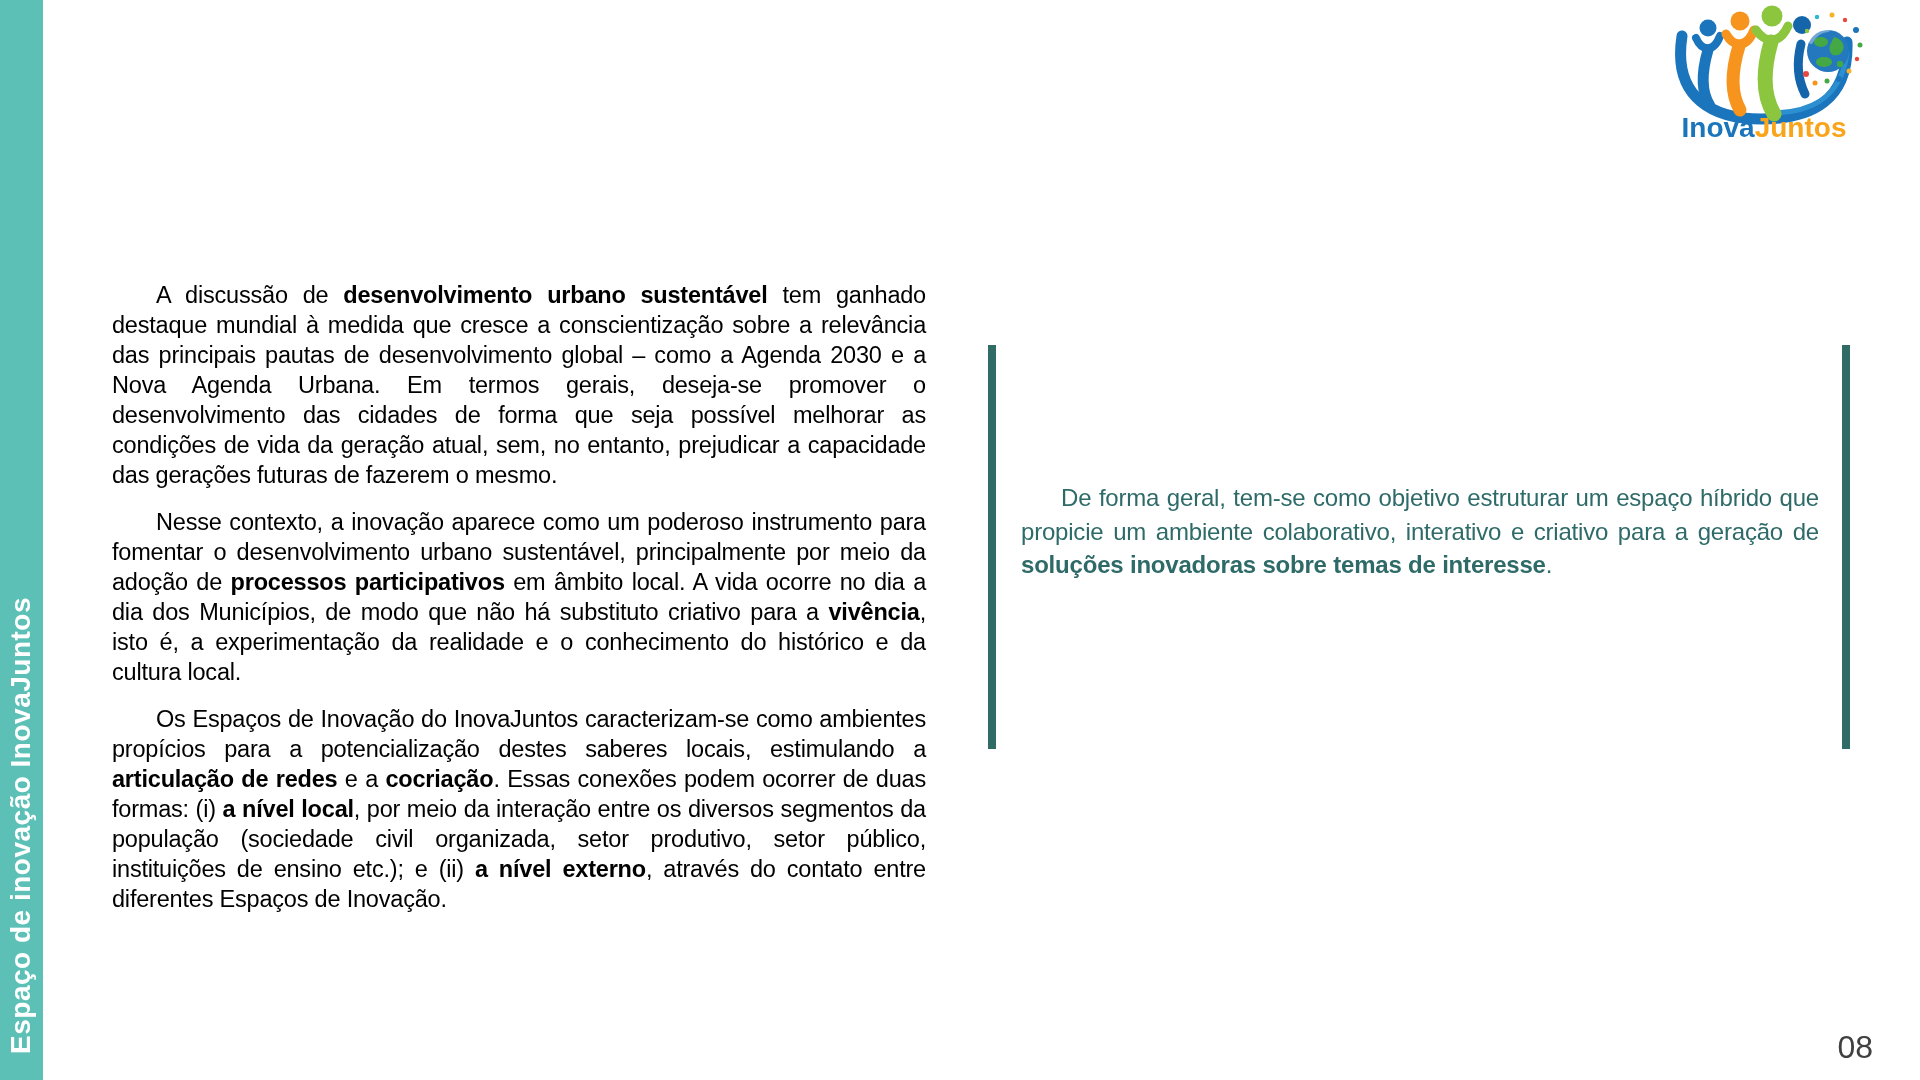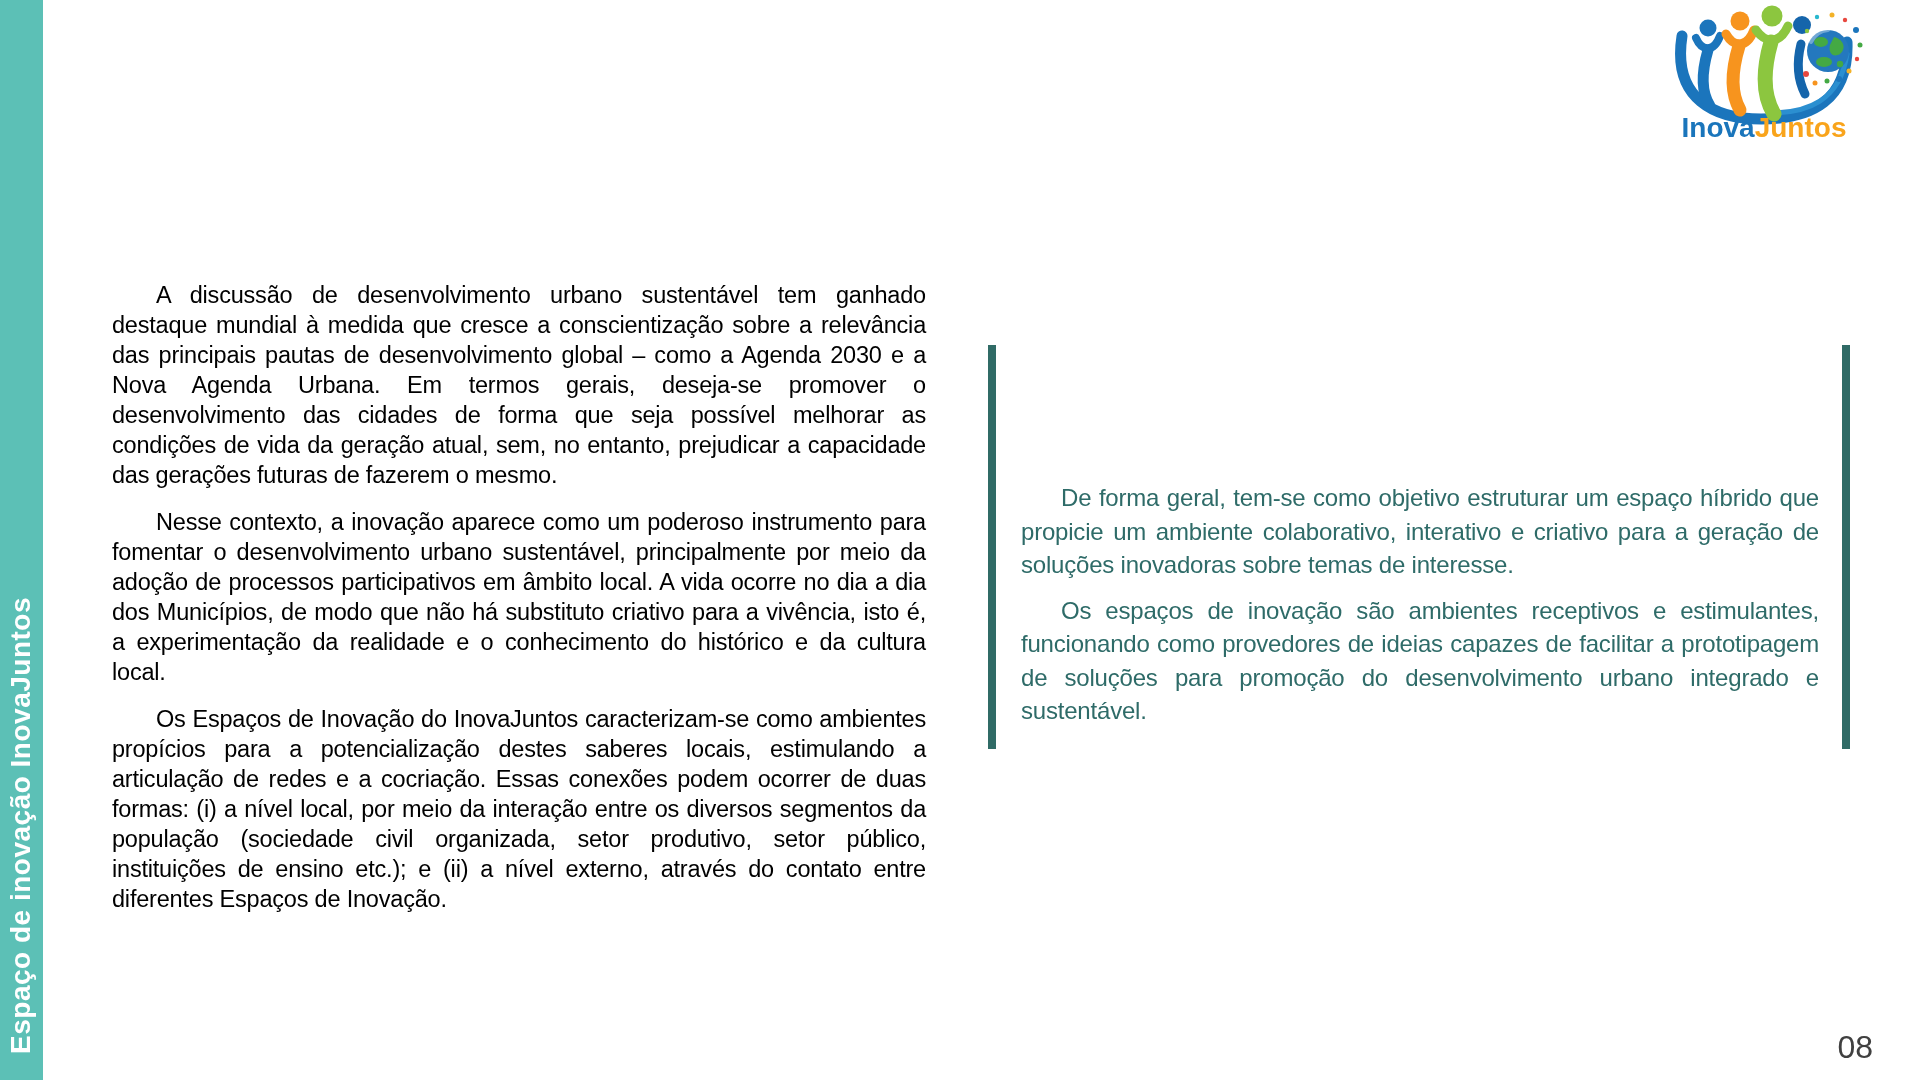--- a/index.html
+++ b/index.html
@@ -29,38 +29,38 @@
   .logo-juntos { fill:#f9a41b; }
 
   
   .left-col {
     position:absolute; left:112px; top:280px; width:814px;
   }
   .left-col p {
     font-size:23.5px; line-height:30px; letter-spacing:-0.2px;
     text-align:justify; text-indent:44px; margin:0 0 17px 0; color:#000;
   }
-  .left-col p b { font-weight:normal; }
+  .left-col p b { font-weight:bold; }
 
   
   .accent-bar {
     position:absolute; top:345px; height:404px; width:8px; background:#306b66;
   }
   .bar-left  { left:988px; }
   .bar-right { left:1842px; }
 
   
   .right-col {
     position:absolute; left:1021px; top:481px; width:798px;
   }
   .right-col p {
     font-size:24px; line-height:33.5px; letter-spacing:-0.2px;
     text-align:justify; text-indent:40px; margin:0 0 12px 0; color:#2e6b68;
   }
-  .right-col p b { font-weight:normal; }
+  .right-col p b { font-weight:bold; }
 
   
   .page-number {
     position:absolute; right:47px; bottom:14px;
     font-size:32px; color:#404040;
   }
 </style>
 </head>
 <body>
 
@@ -119,18 +119,17 @@
     <p>A discussão de <b>desenvolvimento urbano sustentável</b> tem ganhado destaque mundial à medida que cresce a conscientização sobre a relevância das principais pautas de desenvolvimento global – como a Agenda 2030 e a Nova Agenda Urbana. Em termos gerais, deseja-se promover o desenvolvimento das cidades de forma que seja possível melhorar as condições de vida da geração atual, sem, no entanto, prejudicar a capacidade das gerações futuras de fazerem o mesmo.</p>
     <p>Nesse contexto, a inovação aparece como um poderoso instrumento para fomentar o desenvolvimento urbano sustentável, principalmente por meio da adoção de <b>processos participativos</b> em âmbito local. A vida ocorre no dia a dia dos Municípios, de modo que não há substituto criativo para a <b>vivência</b>, isto é, a experimentação da realidade e o conhecimento do histórico e da cultura local.</p>
     <p>Os Espaços de Inovação do InovaJuntos caracterizam-se como ambientes propícios para a potencialização destes saberes locais, estimulando a <b>articulação de redes</b> e a <b>cocriação</b>. Essas conexões podem ocorrer de duas formas: (i) <b>a nível local</b>, por meio da interação entre os diversos segmentos da população (sociedade civil organizada, setor produtivo, setor público, instituições de ensino etc.); e (ii) <b>a nível externo</b>, através do contato entre diferentes Espaços de Inovação.</p>
   </main>
 
   <div class="accent-bar bar-left"></div>
   <div class="accent-bar bar-right"></div>
 
   <aside class="right-col">
     <p>De forma geral, tem-se como objetivo estruturar um espaço híbrido que propicie um ambiente colaborativo, interativo e criativo para a geração de <b>soluções inovadoras sobre temas de interesse</b>.</p>
-    <p>Os espaços de inovação são ambientes receptivos e estimulantes, funcionando como <b>provedores de ideias</b> capazes de facilitar a <b>prototipagem de soluções</b> para promoção do desenvolvimento urbano integrado e sustentável.</p>
   </aside>
 
   <div class="page-number">08</div>
 
 </div>
 
 </body></html>

